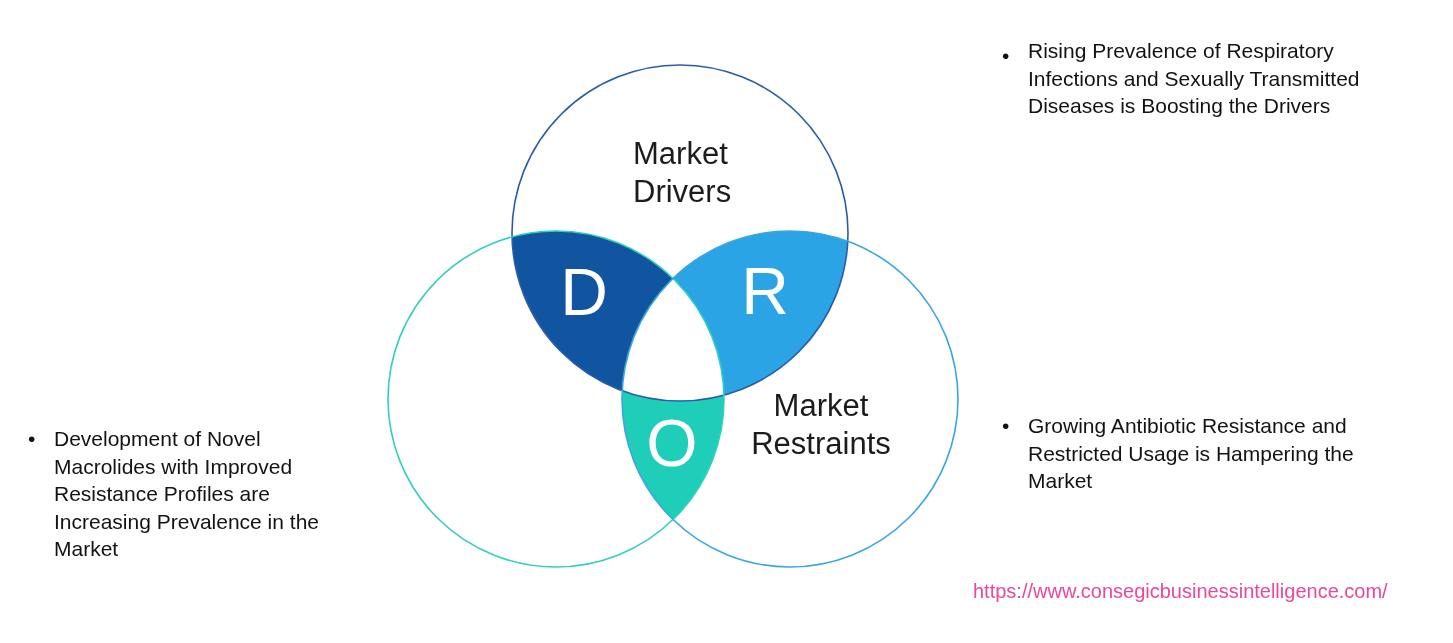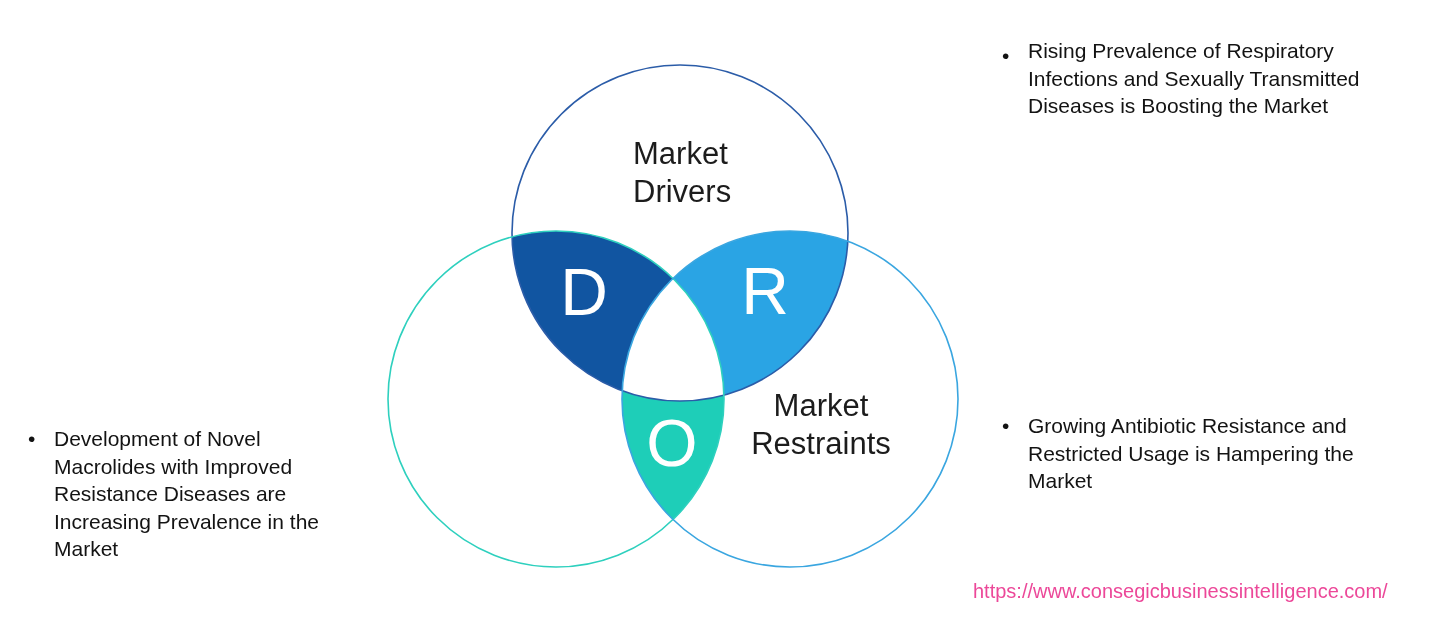--- a/index.html
+++ b/index.html
@@ -99,34 +99,34 @@
   <div class="overlap-letter" style="left:584px;top:292px;">D</div>
 
   <div class="overlap-letter" style="left:765px;top:291px;">R</div>
 
   <div class="overlap-letter" style="left:672px;top:443px;">O</div>
 
   <div class="bullet" style="left:1002px;top:37px;width:420px;">
     <span class="marker low">•</span>
     <span class="text">Rising Prevalence of Respiratory
 Infections and Sexually Transmitted
-Diseases is Boosting the Market</span>
+Diseases is Boosting the Drivers</span>
   </div>
 
   <div class="bullet" style="left:1002px;top:412px;width:420px;">
     <span class="marker">•</span>
     <span class="text">Growing Antibiotic Resistance and
 Restricted Usage is Hampering the
 Market</span>
   </div>
 
   <div class="bullet" style="left:28px;top:425px;width:360px;">
     <span class="marker">•</span>
     <span class="text">Development of Novel
 Macrolides with Improved
-Resistance Diseases are
+Resistance Profiles are
 Increasing Prevalence in the
 Market</span>
   </div>
 
   <div class="footer-url">https://www.consegicbusinessintelligence.com/</div>
 
 </div>
 
 </body></html>

